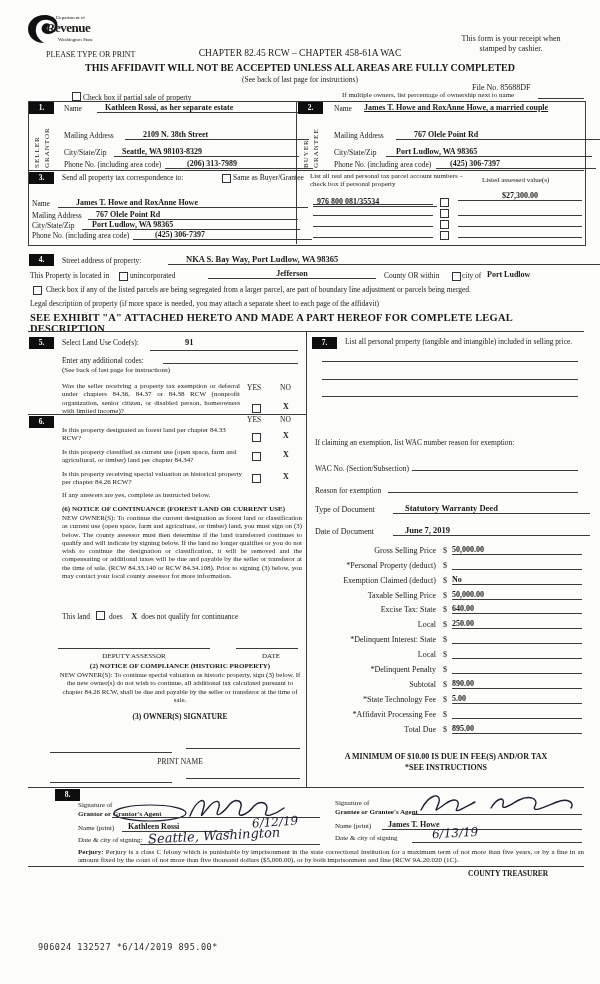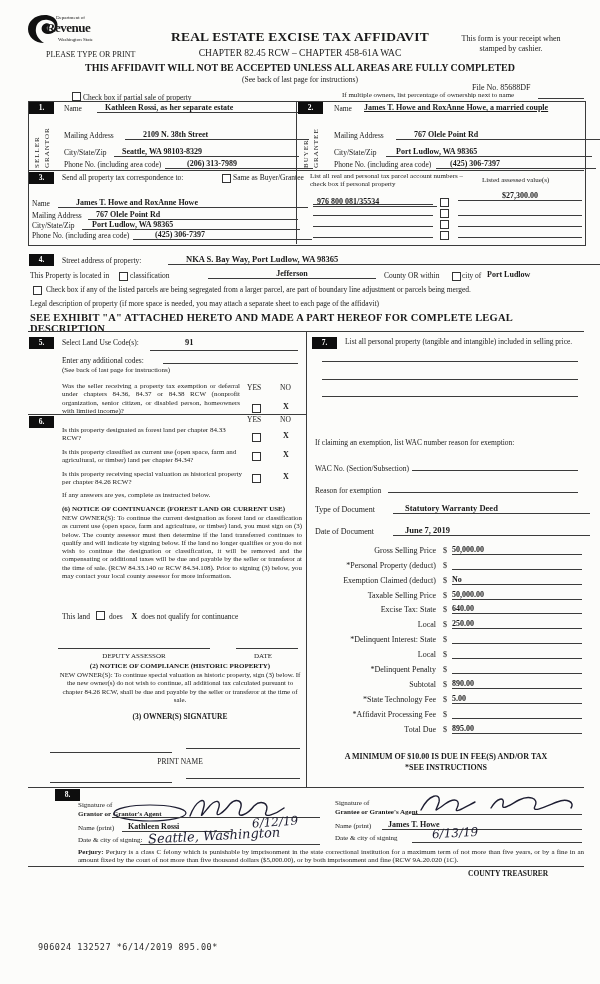--- a/index.html
+++ b/index.html
@@ -35,21 +35,20 @@
 <div class="page">
 
   <svg class="abs" style="left:26px;top:13px" width="38" height="32" viewBox="0 0 38 32">
     <path d="M19 2 C8 2 2 9 2 16 C2 24 9 30 18 30 C12 26 9 21 10 15 C11 9 16 6 22 7 C28 8 30 12 28 16 C26 19 22 19 21 16 C20 13 23 12 24 14 C25 10 20 9 17 12 C14 15 16 21 22 21 C29 21 33 15 31 9 C29 4 24 2 19 2 Z" fill="#111"></path>
   </svg>
   <span class="abs t5" style="left:56px;top:15px">Department of</span>
   <span class="abs b" style="left:46px;top:20px;font-size:13px;letter-spacing:-0.5px">Revenue</span>
   <span class="abs t5" style="left:58px;top:37px">Washington State</span>
 
   <span class="abs t8" style="left:46px;top:50px">PLEASE TYPE OR PRINT</span>
-  <div class="abs b t13 ctr" style="left:145px;top:29px;width:310px;letter-spacing:0.2px">REAL ESTATE EXCISE TAX AFFIDAVIT</div>
   <div class="abs t95 ctr" style="left:145px;top:48px;width:310px">CHAPTER 82.45 RCW – CHAPTER 458-61A WAC</div>
   <div class="abs t8 ctr" style="left:452px;top:34px;width:118px;line-height:9.5px">This form is your receipt when stamped by cashier.</div>
   <div class="abs b t10 ctr" style="left:0;top:62px;width:600px">THIS AFFIDAVIT WILL NOT BE ACCEPTED UNLESS ALL AREAS ARE FULLY COMPLETED</div>
   <div class="abs t75 ctr" style="left:0;top:75px;width:600px">(See back of last page for instructions)</div>
   <span class="abs t8" style="left:472px;top:83px">File No. 85688DF</span>
 
   <div class="abs t75" style="left:72px;top:92px">
     <span class="cb"></span>
     <span>Check box if partial sale of property</span>
   </div>
@@ -111,21 +110,21 @@
   <span class="abs ul" style="left:458px;top:226px;width:124px"></span>
   <span class="abs ul" style="left:313px;top:237px;width:120px"></span>
   <span class="cb abs" style="left:440px;top:231px"></span>
   <span class="abs ul" style="left:458px;top:237px;width:124px"></span>
 
   <span class="secno" style="left:29px;top:254px">4.</span>
   <span class="abs t75" style="left:62px;top:256px">Street address of property:</span>
   <span class="abs b t85 ul" style="left:168px;top:254px;width:416px;padding-left:18px">NKA S. Bay Way, Port Ludlow, WA 98365</span>
   <span class="abs t75" style="left:30px;top:271px">This Property is located in</span>
   <span class="cb abs" style="left:119px;top:272px"></span>
-  <span class="abs t75" style="left:130px;top:271px">classification</span>
+  <span class="abs t75" style="left:130px;top:271px">unincorporated</span>
   <span class="abs b t8 ul ctr" style="left:208px;top:269px;width:168px">Jefferson</span>
   <span class="abs t75 b" style="left:384px;top:271px;font-weight:normal">County OR within</span>
   <span class="cb abs" style="left:452px;top:272px"></span>
   <span class="abs t75" style="left:462px;top:271px">city of</span>
   <span class="abs b t8" style="left:487px;top:270px">Port Ludlow</span>
   <span class="cb abs" style="left:33px;top:286px"></span>
   <span class="abs t75" style="left:30px;top:299px">Legal description of property (if more space is needed, you may attach a separate sheet to each page of the affidavit)</span>
   <span class="abs t75" style="left:46px;top:285px">Check box if any of the listed parcels are being segregated from a larger parcel, are part of boundary line adjustment or parcels being merged.</span>
   <div class="abs b t105" style="left:30px;top:312px;width:556px;letter-spacing:0.2px">SEE EXHIBIT "A" ATTACHED HERETO AND MADE A PART HEREOF FOR COMPLETE LEGAL DESCRIPTION</div>
   <div class="line" style="left:28px;top:331px;width:556px"></div>
@@ -164,21 +163,21 @@
   <div class="abs t75" style="left:62px;top:611px">
     <span>This land</span>
     <span class="cb" style="margin:0 2px 0 4px"></span>
     <span>does</span>
     <span class="b t8" style="margin:0 2px 0 7px">X</span>
     <span>does not  qualify for continuance</span>
   </div>
   <span class="abs ul" style="left:58px;top:648px;width:152px"></span>
   <span class="abs ul" style="left:236px;top:648px;width:62px"></span>
   <span class="abs t7 ctr" style="left:58px;top:652px;width:152px">DEPUTY ASSESSOR</span>
-  <span class="abs t7 ctr" style="left:232px;top:652px;width:62px">DATE</span>
+  <span class="abs t7 ctr" style="left:240px;top:652px;width:62px">DATE</span>
   <div class="abs t7 b ctr" style="left:58px;top:662px;width:244px">(2) NOTICE OF COMPLIANCE (HISTORIC PROPERTY)</div>
   <div class="abs ctr" style="left:58px;top:671px;width:244px;font-size:6.9px;line-height:8.3px">NEW OWNER(S):  To continue special valuation as historic property, sign (3) below.  If the new owner(s) do not wish to continue, all additional tax calculated pursuant to chapter 84.26 RCW, shall be due and payable by the seller or transferor at the time of sale.</div>
   <div class="abs t75 b ctr" style="left:58px;top:712px;width:244px">(3)  OWNER(S) SIGNATURE</div>
   <span class="abs ul" style="left:50px;top:752px;width:122px"></span>
   <span class="abs ul" style="left:186px;top:748px;width:114px"></span>
   <div class="abs t75 ctr" style="left:58px;top:757px;width:244px">PRINT NAME</div>
   <span class="abs ul" style="left:50px;top:782px;width:122px"></span>
   <span class="abs ul" style="left:186px;top:778px;width:114px"></span>
 
   <span class="secno" style="left:312px;top:337px">7.</span>

